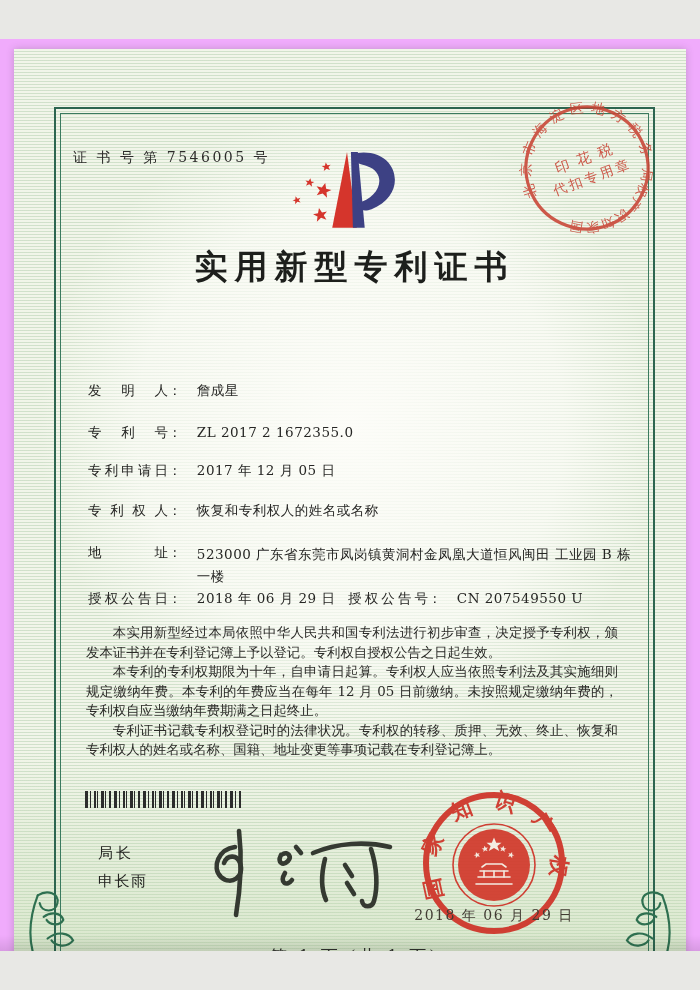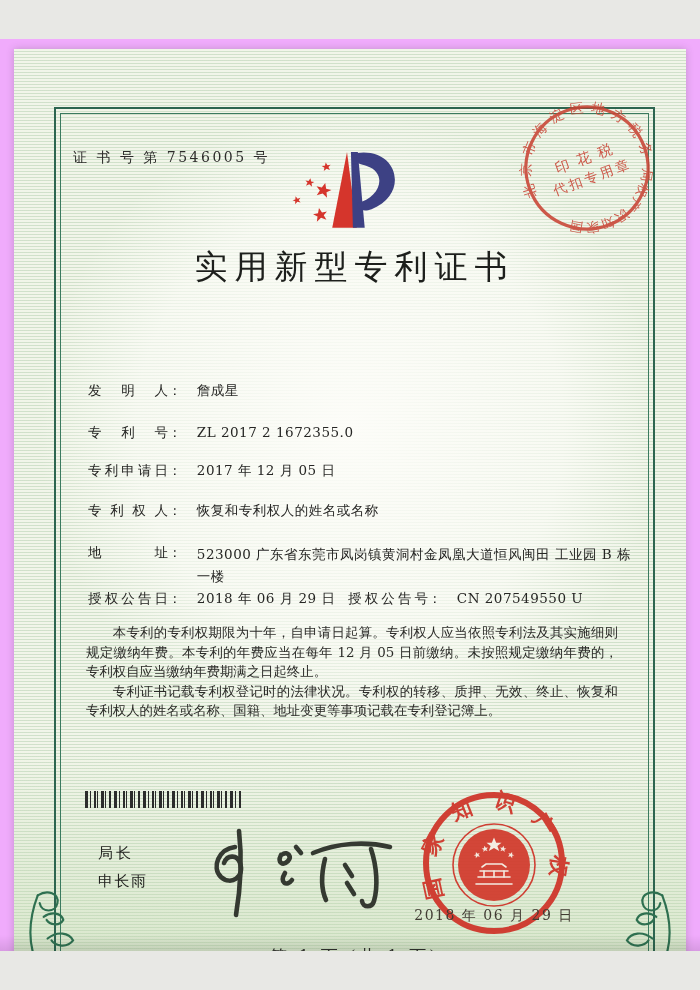--- a/index.html
+++ b/index.html
@@ -20,21 +20,21 @@
       repeating-linear-gradient(0deg, rgba(104,160,104,.24) 0 1px, rgba(255,255,255,0) 1px 3px);
     box-shadow:0 0 7px rgba(60,70,55,.25);
   }
   .frame-outer{position:absolute;left:40px;top:58px;right:31px;bottom:20px;
     border:2.5px solid #2d6550;}
   .frame-inner{position:absolute;left:46px;top:64px;right:37px;bottom:26px;
     border:1px solid #3a7a5f;}
   .cert-no{position:absolute;left:59px;top:100px;font-size:14px;letter-spacing:2.5px;color:#2c2c2a;}
   .logo{position:absolute;left:274px;top:92px;width:118px;height:94px;}
   .title{position:absolute;left:40px;right:31px;top:196px;margin:0;text-align:center;
-    font-size:33px;font-weight:400;letter-spacing:7px;color:#1d1f1c;}
+    font-size:33px;font-weight:700;letter-spacing:7px;color:#1d1f1c;}
   .frow{position:absolute;left:74px;font-size:13.5px;color:#262624;white-space:nowrap;}
   .flabel{display:inline-block;width:80px;text-align:justify;text-align-last:justify;vertical-align:top;}
   .fvalue{margin-left:11px;letter-spacing:.5px;}
   .fvalue.wrap{display:inline-block;white-space:normal;width:445px;line-height:21.5px;vertical-align:top;}
   .grant2{position:absolute;left:260px;top:0;}
   .body-text{position:absolute;left:72px;top:574px;width:532px;font-size:13.4px;line-height:19.5px;
     text-align:justify;color:#2b2b28;}
   .body-text p{margin:0;text-indent:2em;}
   .barcode{position:absolute;left:71px;top:742px;width:156px;height:17px;
     background:repeating-linear-gradient(90deg,
@@ -136,20 +136,21 @@
     <div class="frow" style="top:541px">
       <span class="flabel">授权公告日</span><span>：</span>
       <span class="fvalue">2018 年 06 月 29 日</span>
       <span class="grant2">
         <span class="flabel">授权公告号</span><span>：</span>
         <span class="fvalue">CN 207549550 U</span>
       </span>
     </div>
 
     <div class="body-text">
+      <p>本实用新型经过本局依照中华人民共和国专利法进行初步审查，决定授予专利权，颁发本证书并在专利登记簿上予以登记。专利权自授权公告之日起生效。</p>
       <p>本专利的专利权期限为十年，自申请日起算。专利权人应当依照专利法及其实施细则规定缴纳年费。本专利的年费应当在每年 12 月 05 日前缴纳。未按照规定缴纳年费的，专利权自应当缴纳年费期满之日起终止。</p>
       <p>专利证书记载专利权登记时的法律状况。专利权的转移、质押、无效、终止、恢复和专利权人的姓名或名称、国籍、地址变更等事项记载在专利登记簿上。</p>
     </div>
 
     <div class="barcode"></div>
 
     <div class="signer-title">局长</div>
     <div class="signer-name">申长雨</div>
 
     <svg class="signature" viewBox="0 0 212 96">

